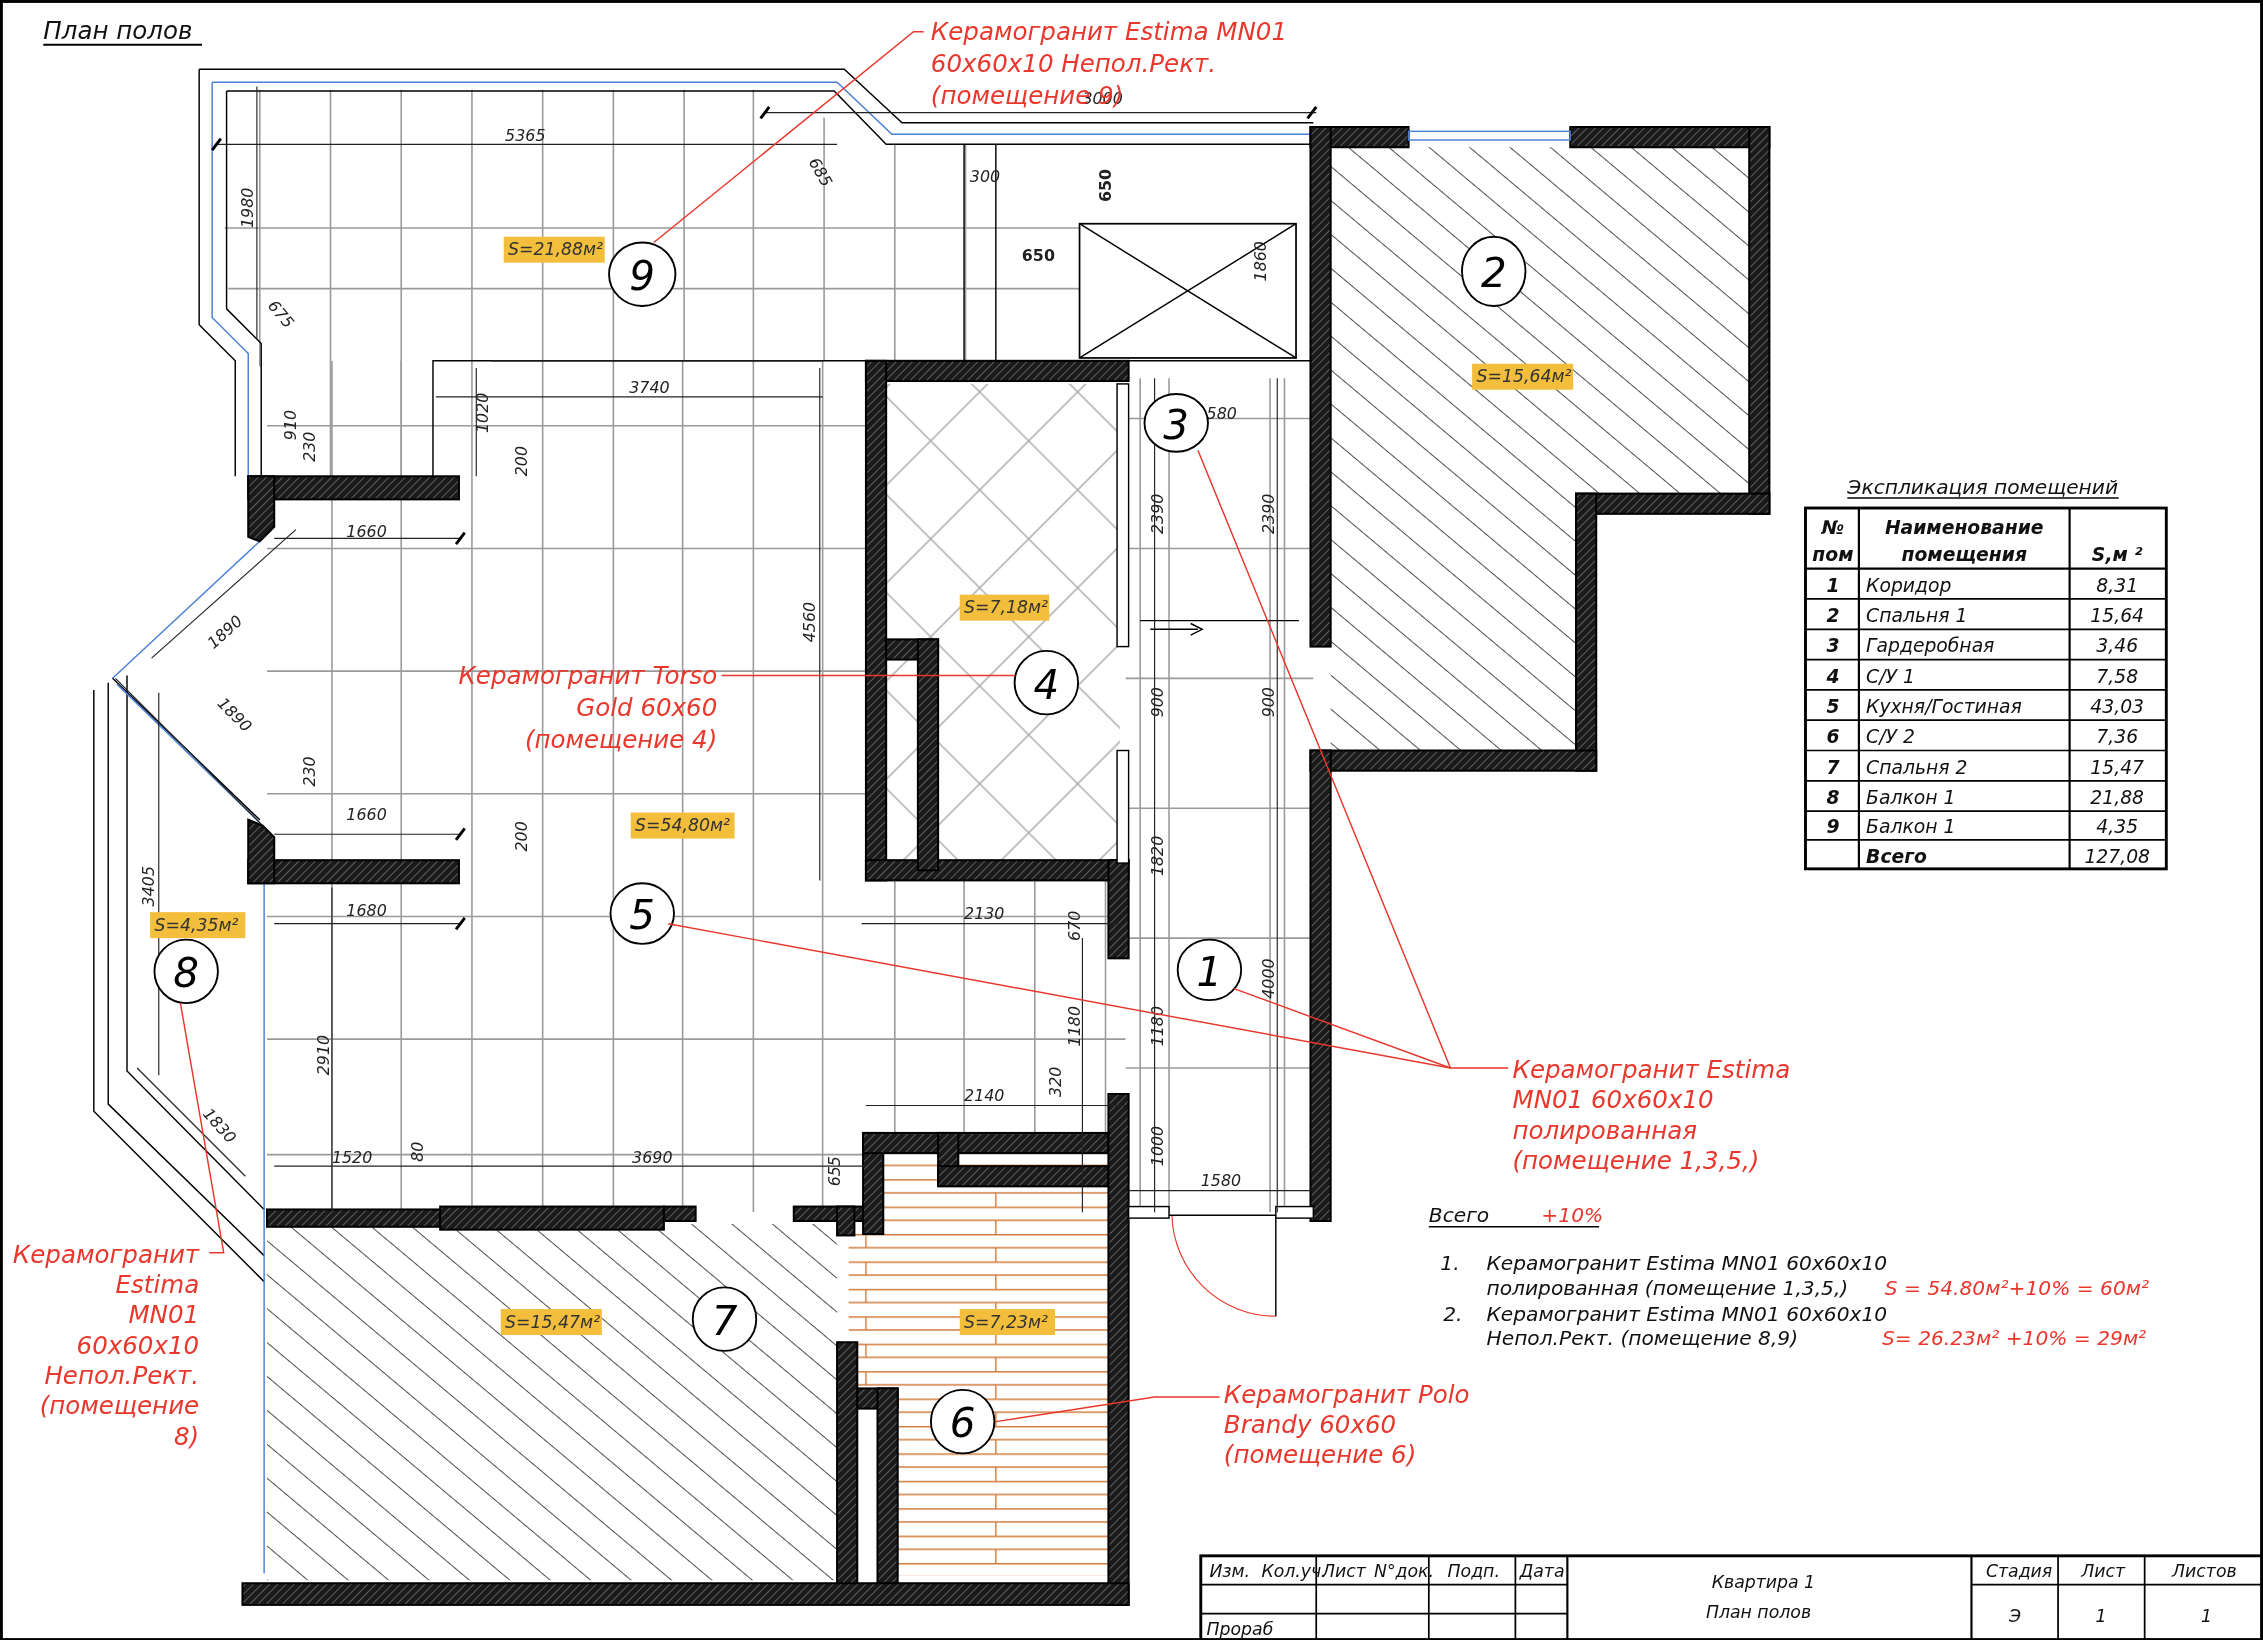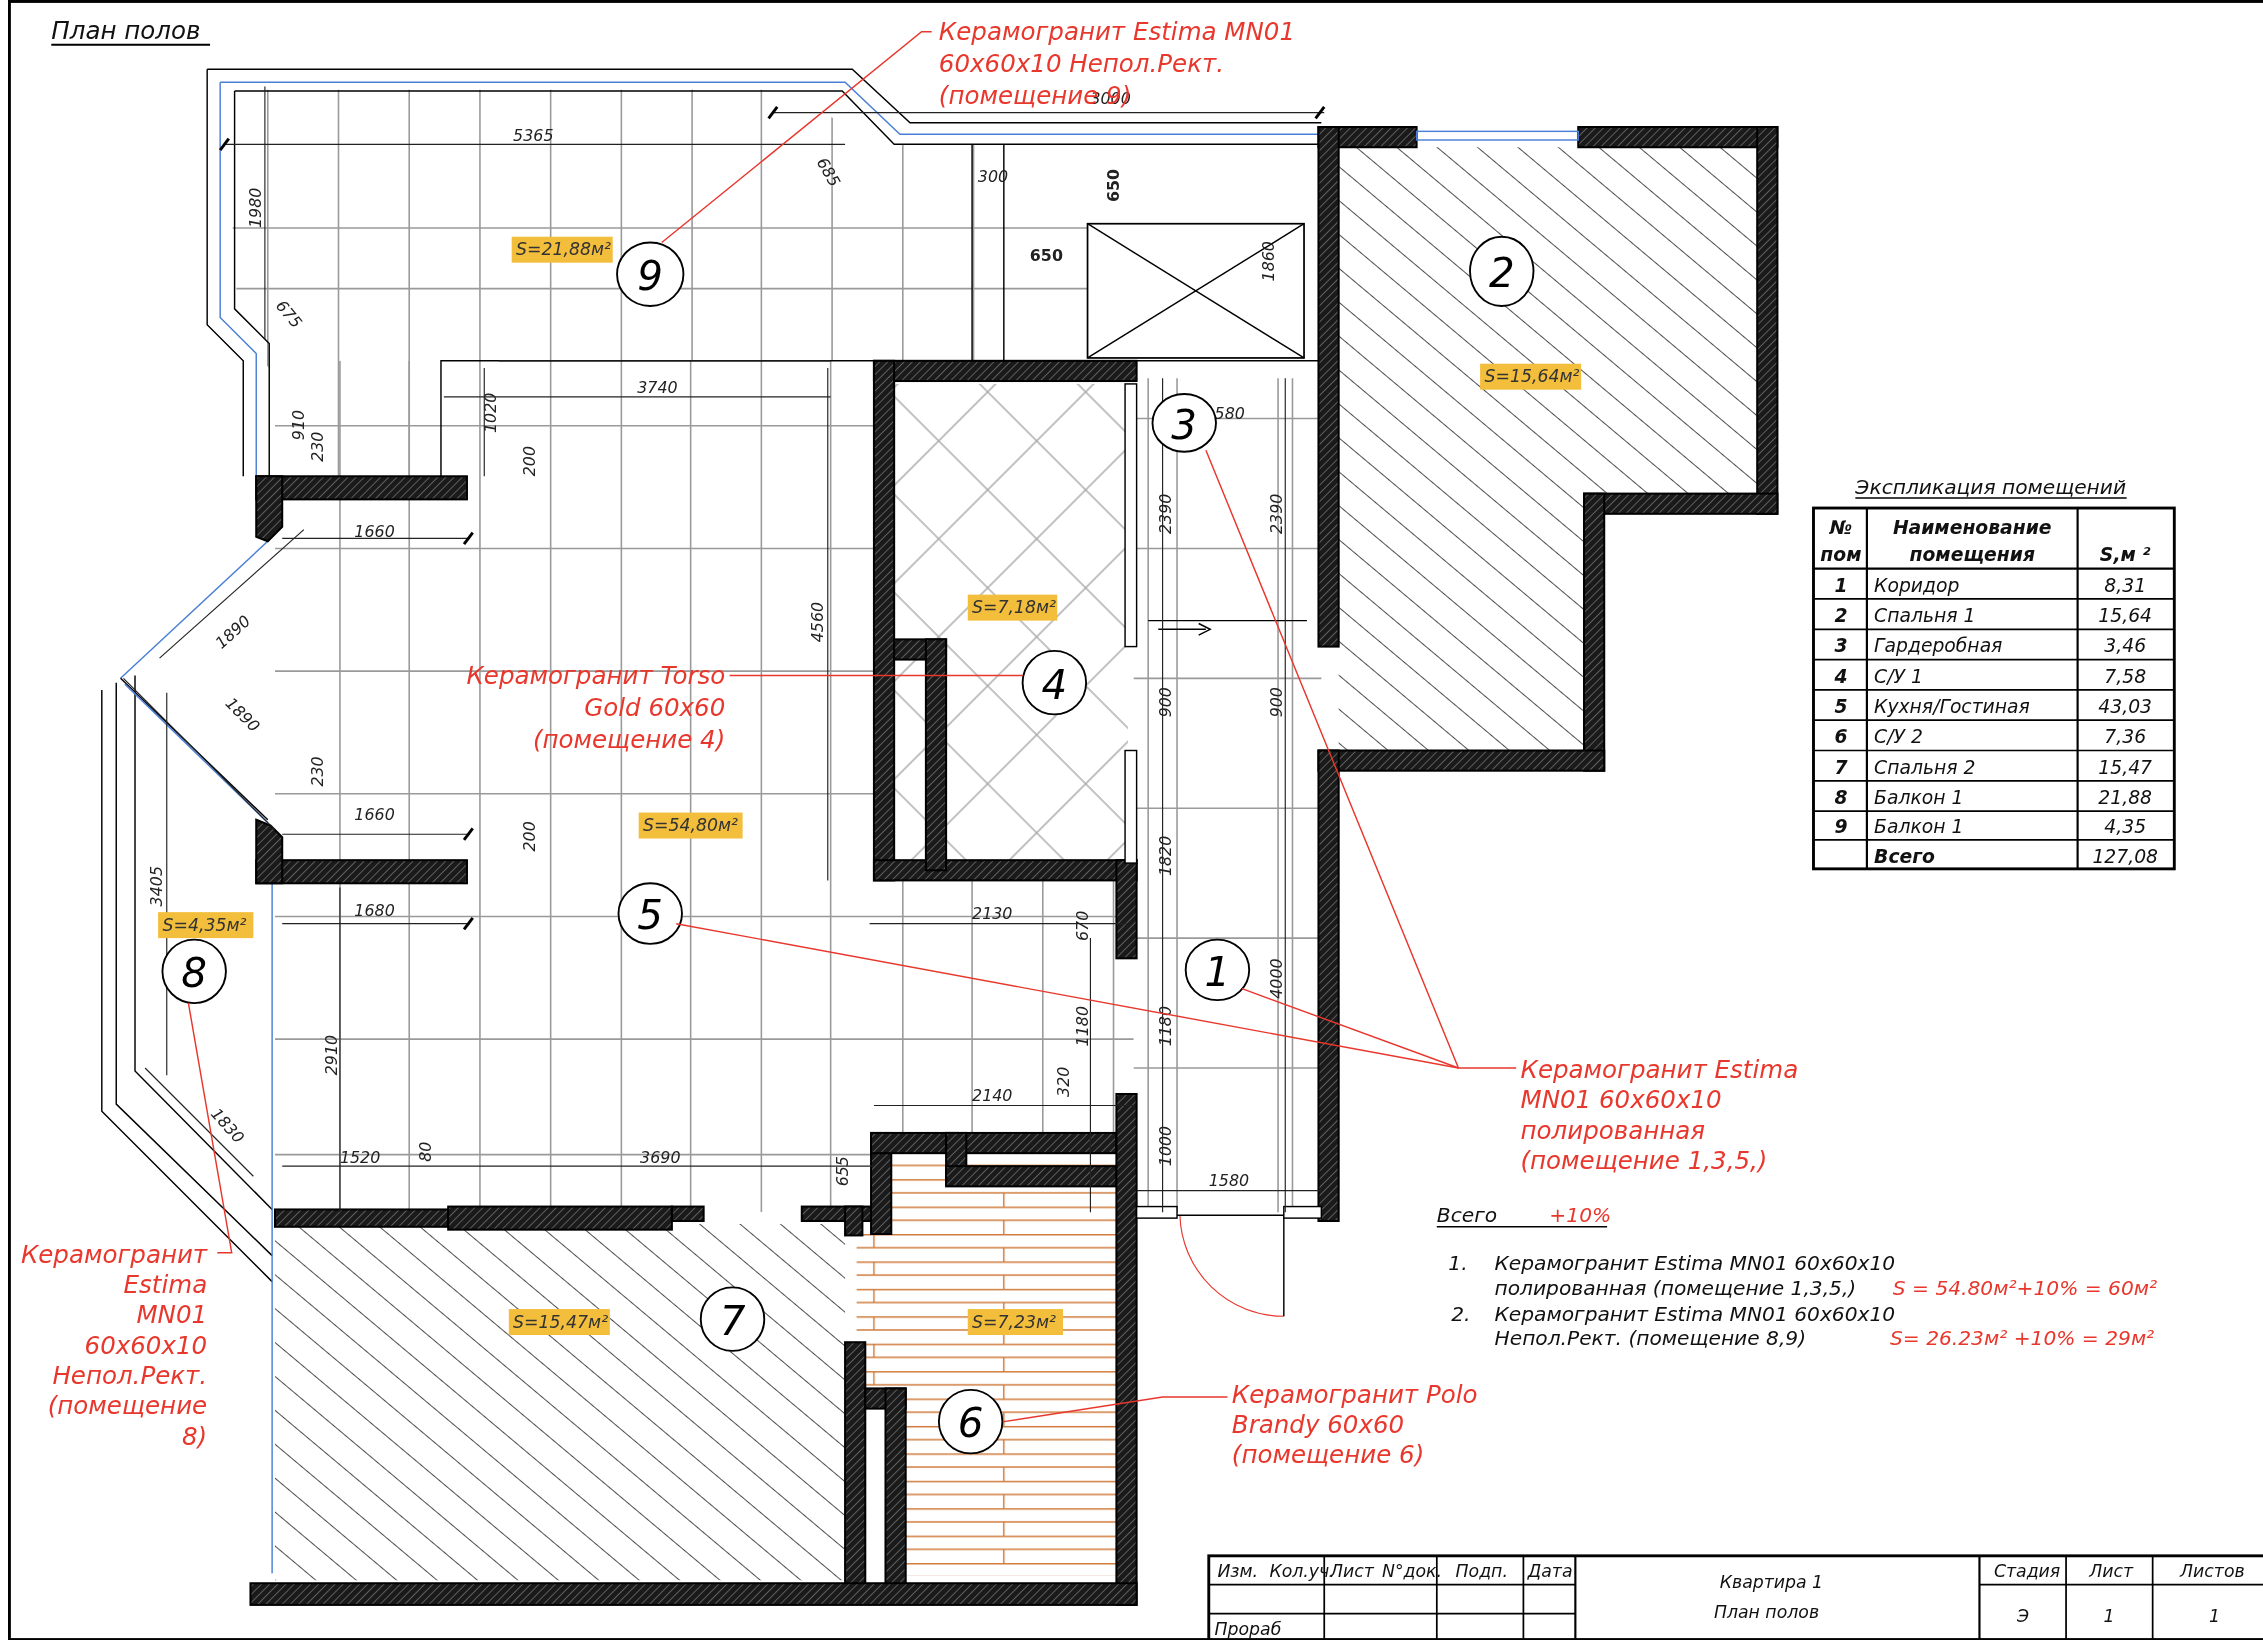--- a/index.html
+++ b/index.html
@@ -1,17 +1,17 @@
 <!DOCTYPE html>
 <html style="font-size:15px"><head>
 <meta charset="utf-8">
 <style>
   html,body{margin:0;padding:0;background:#fff;}
   body{width:2263px;height:1641px;overflow:hidden;font-family:"DejaVu Sans",sans-serif;}
-  #sheet{position:absolute;left:8px;top:0;width:1954px;height:1641px;}
+  #sheet{position:absolute;left:0;top:0;width:1954px;height:1641px;}
   svg{display:block;}
   .cad{font-family:"DejaVu Sans",sans-serif;font-style:italic;}
   .dim{font-size:11px;fill:#222;font-style:italic;}
   .red{fill:#e8372c;}
   .blk{fill:#111;}
   .grid line{stroke:#9a9a9a;stroke-width:1.1;}
   .wall{fill:url(#wallhatch);stroke:#000;stroke-width:1.4;}
   .thin{stroke:#000;stroke-width:1;fill:none;}
   .dl{stroke:#222;stroke-width:0.8;fill:none;}
   .tick{stroke:#000;stroke-width:2;}

